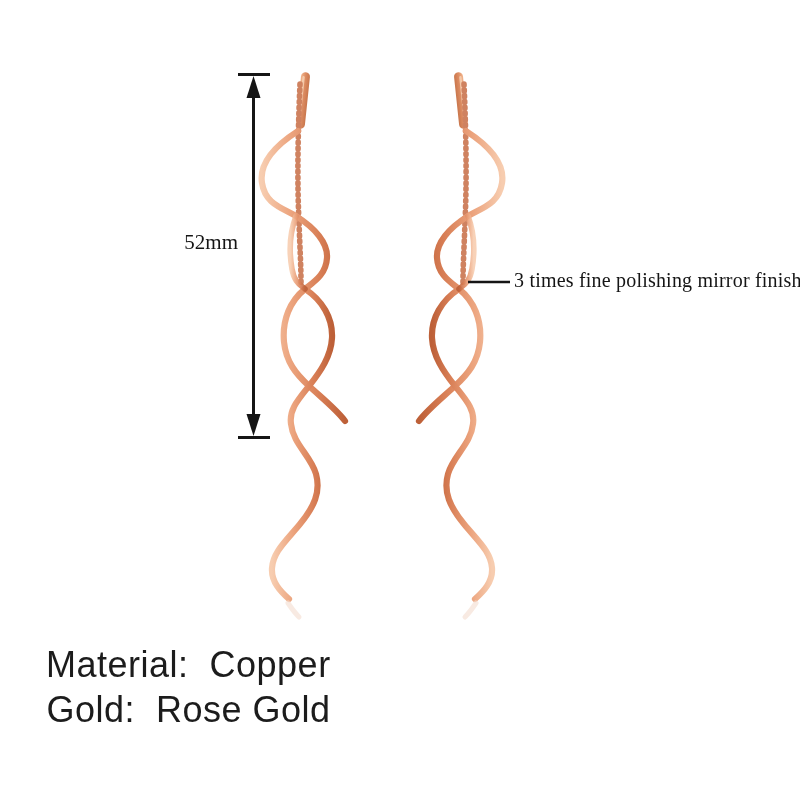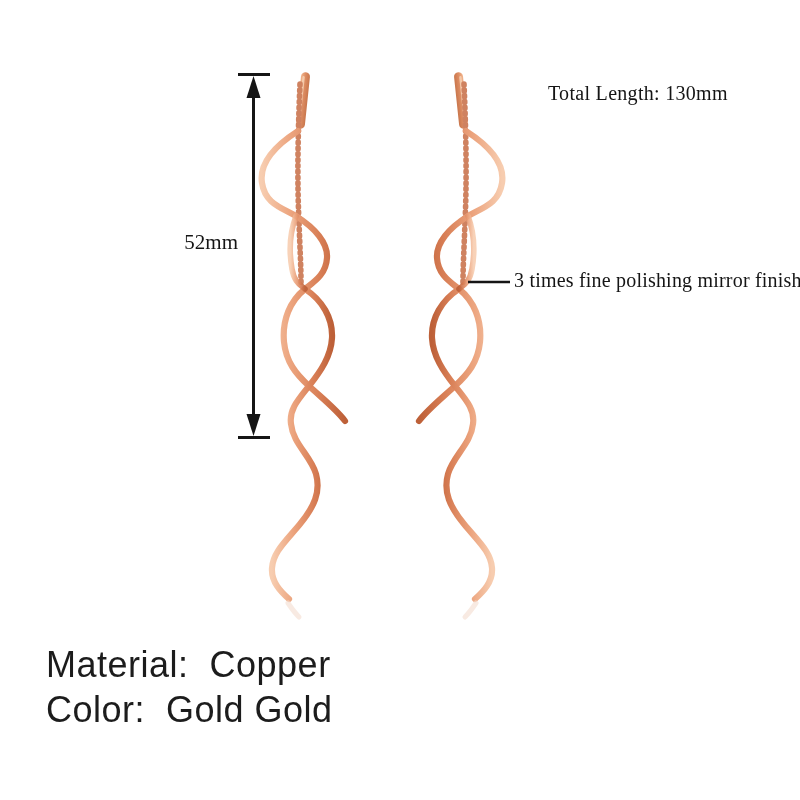--- a/index.html
+++ b/index.html
@@ -42,21 +42,21 @@
   .specs {
     position: absolute;
     left: 46px; top: 642px;
     font-family: "Liberation Sans", sans-serif;
     font-size: 36px;
     font-weight: 400;
     letter-spacing: 0.5px;
     color: #1c1c1c;
     line-height: 45px;
   }
-  .specs div { white-space: pre; }
+  .specs div { white-space: pre; text-align: right; }
 </style>
 </head>
 <body>
 
 <div id="stage">
 
   <svg id="art" width="800" height="800" viewBox="0 0 800 800" xmlns="http://www.w3.org/2000/svg">
     <defs>
       <linearGradient id="wireG" x1="0" y1="0" x2="1" y2="0">
         <stop offset="0" stop-color="#f7cdb0"></stop>
@@ -102,24 +102,23 @@
       <line x1="238" y1="74.5" x2="270" y2="74.5" stroke-width="3"></line>
       <line x1="238" y1="437.5" x2="270" y2="437.5" stroke-width="3"></line>
       <line x1="253.5" y1="90" x2="253.5" y2="422" stroke-width="3"></line>
       <polygon points="253.5,76 246.5,98 260.5,98" stroke="none"></polygon>
       <polygon points="253.5,436 246.5,414 260.5,414" stroke="none"></polygon>
     </g>
 
     <line x1="468" y1="282" x2="510" y2="282" stroke="#151515" stroke-width="2.4"></line>
   </svg>
 
-  <div class="txt total-length">Total Length: 130mm</div>
 
   <div class="txt drop-length">52mm</div>
 
   <div class="txt finish-note">3 times fine polishing mirror finish</div>
 
   <div class="specs">
     <div>Material:  Copper</div>
-    <div>Color:  Gold Gold</div>
+    <div>Gold:  Rose Gold</div>
   </div>
 
 </div>
 
 </body></html>

